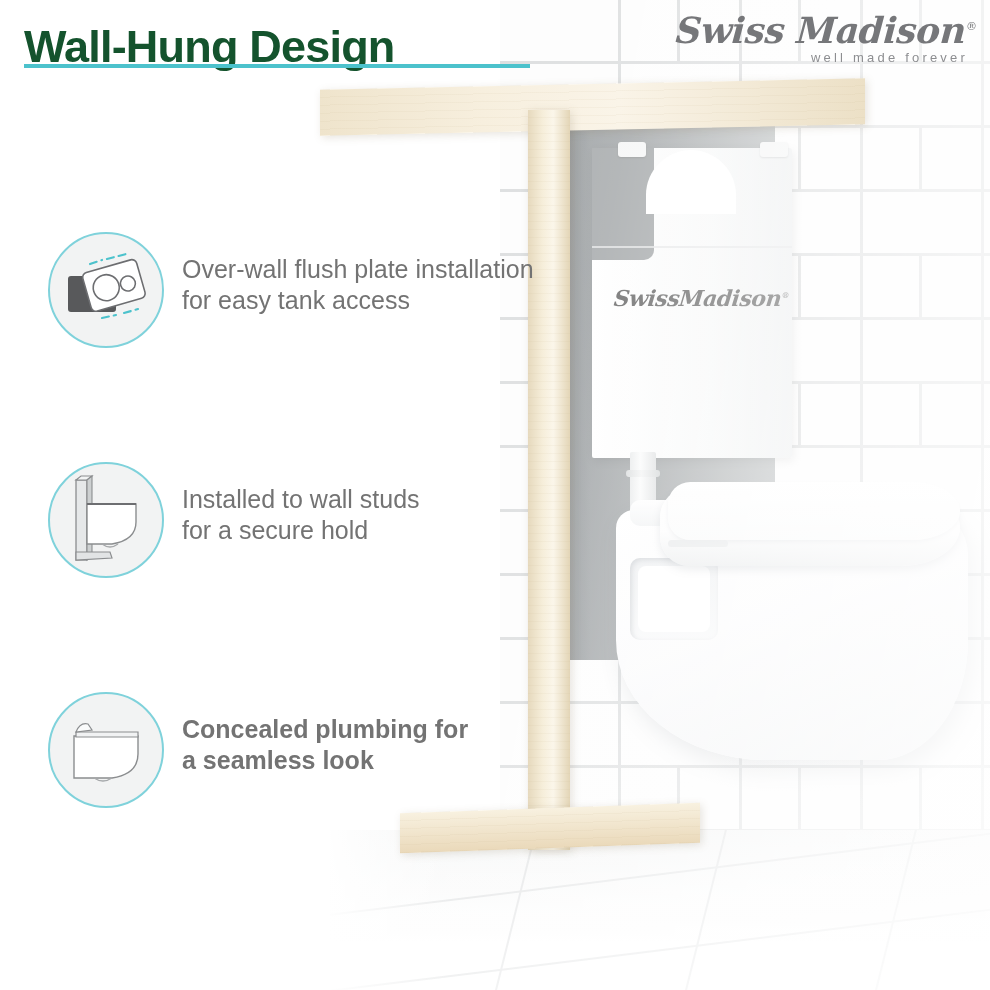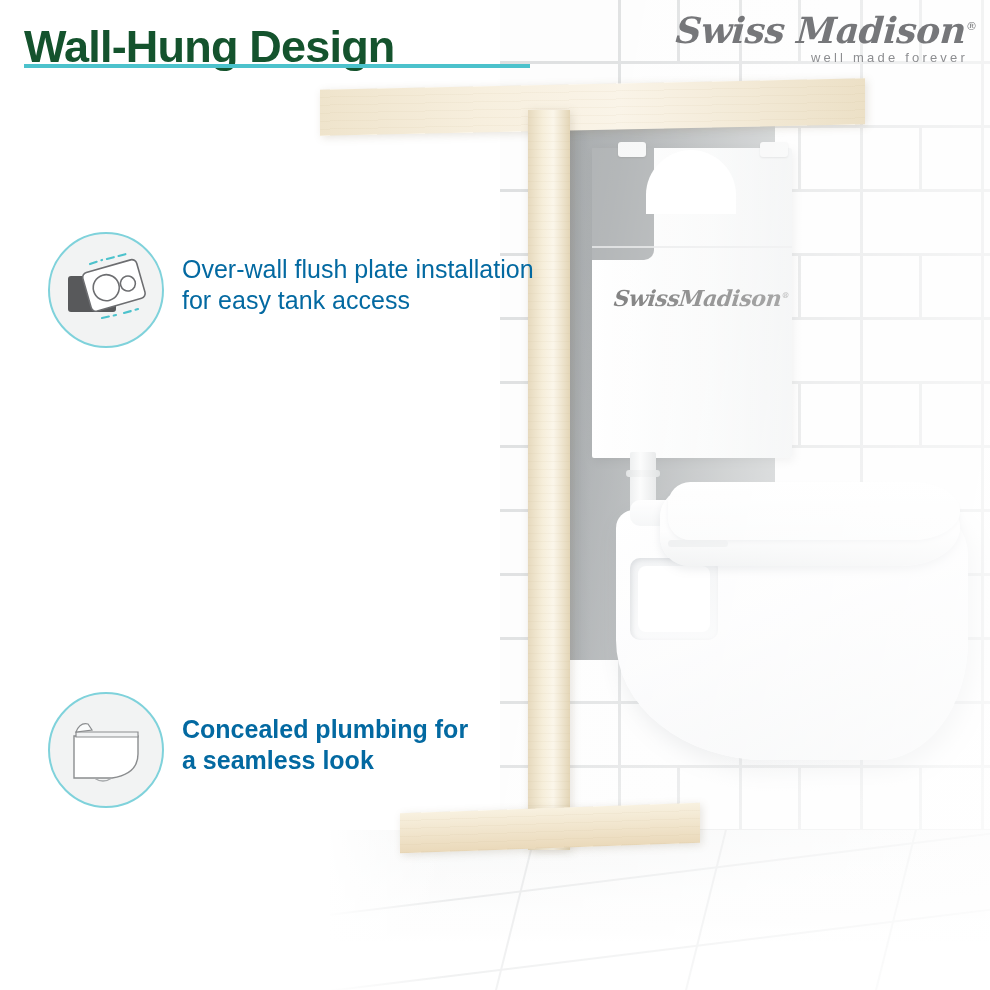--- a/index.html
+++ b/index.html
@@ -112,21 +112,21 @@
     font-size:36px;color:#76777a;letter-spacing:-0.5px;line-height:1;white-space:nowrap;transform:skewX(-4deg);}
   .logo-main sup{font-size:11px;vertical-align:super;font-style:normal;font-weight:normal;}
   .logo-sub{font-size:13px;color:#8d8e91;letter-spacing:3.2px;margin-top:2px;
     margin-right:4px;white-space:nowrap;}
 
   
   .feature{position:absolute;left:48px;display:flex;align-items:flex-start;}
   .f1{top:232px;} .f2{top:462px;} .f3{top:692px;font-weight:bold;}
   .ficon{width:112px;height:112px;border-radius:50%;background:#f2f3f3;
     border:2px solid #7fd2db;flex:0 0 112px;position:relative;overflow:hidden;}
-  .ftext{margin-left:18px;margin-top:22px;font-size:25px;line-height:1.22;color:#0369a1;
+  .ftext{margin-left:18px;margin-top:22px;font-size:25px;line-height:1.22;color:#737373;
     white-space:pre-line;max-width:370px;}
 </style>
 </head>
 <body>
 
 <div class="page">
 
   <div class="scene">
 
     <div class="tilewall">
@@ -203,20 +203,35 @@
           <line x1="57" y1="25" x2="80" y2="19" stroke-dasharray="7 5"></line>
           <line x1="74" y1="79" x2="88" y2="75" stroke-dasharray="7 5"></line>
           <line x1="52" y1="84" x2="66" y2="81" stroke-dasharray="7 5"></line>
         </g>
       </svg>
     </div>
     <div class="ftext">Over-wall flush plate installation
 for easy tank access</div>
   </div>
 
+  <div class="feature f2">
+    <div class="ficon">
+      <svg viewBox="0 0 112 112" width="112" height="112" aria-hidden="true">
+        <rect x="26" y="16" width="11" height="80" fill="#e6e8e9" stroke="#8b8d8f" stroke-width="1.3"></rect>
+        <polygon points="26,16 31,12 42,12 37,16" fill="#f3f4f4" stroke="#8b8d8f" stroke-width="1.2"></polygon>
+        <polygon points="37,16 42,12 42,92 37,96" fill="#cdd0d1" stroke="#8b8d8f" stroke-width="1.1"></polygon>
+        <polygon points="26,88 37,88 60,88 62,94 26,96" fill="#e2e4e5" stroke="#8b8d8f" stroke-width="1.2"></polygon>
+        <path d="M37,40 L86,40 L86,58 Q86,76 62,80 L37,80 Z" fill="#ffffff" stroke="#8b8d8f" stroke-width="1.4"></path>
+        <line x1="37" y1="40" x2="86" y2="40" stroke="#6d6e71" stroke-width="2"></line>
+        <path d="M52,80 Q60,86 68,80" fill="none" stroke="#a6a8aa" stroke-width="1.3"></path>
+      </svg>
+    </div>
+    <div class="ftext">Installed to wall studs
+for a secure hold</div>
+  </div>
 
   <div class="feature f3">
     <div class="ficon">
       <svg viewBox="0 0 112 112" width="112" height="112" aria-hidden="true">
         <path d="M24,42 L88,42 L88,60 Q88,80 62,84 L24,84 Z" fill="#ffffff" stroke="#8b8d8f" stroke-width="1.4"></path>
         <path d="M26,38 L88,38 L88,43 L26,43 Z" fill="#f1f2f3" stroke="#8b8d8f" stroke-width="1.2"></path>
         <path d="M26,38 Q30,28 38,30 L42,36 Z" fill="#fafbfb" stroke="#8b8d8f" stroke-width="1.2"></path>
         <path d="M44,84 Q53,90 62,84" fill="none" stroke="#a6a8aa" stroke-width="1.3"></path>
       </svg>
     </div>

